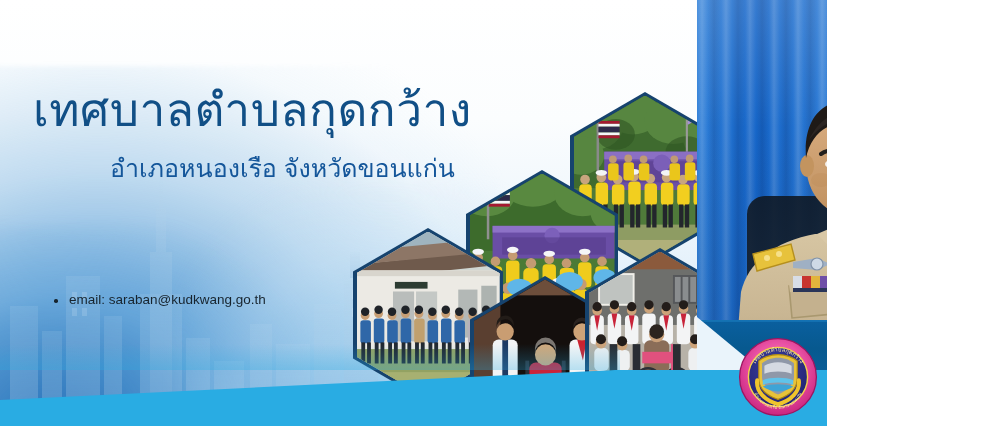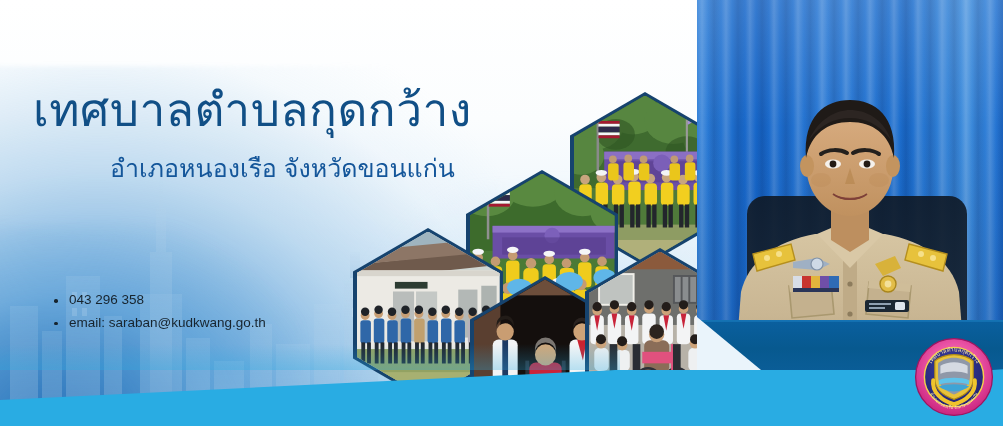--- a/index.html
+++ b/index.html
@@ -1,20 +1,20 @@
 <!DOCTYPE html>
 <html><head>
 <meta charset="utf-8">
 <style>
   html,body{margin:0;padding:0;background:#fff;}
   body{font-family:"Liberation Sans","DejaVu Sans",sans-serif;}
 
   .banner{
     position:relative;
-    width:1003px;height:426px;
+    width:827px;height:426px;
     overflow:hidden;
     background:#f9a8d4;
   }
 
   
   .bg-base{
     position:absolute;inset:0;
     background:
       linear-gradient(to bottom, #ffffff 0%, #fbfdfe 28%, #eef6fc 52%, #dfeefa 70%, #cbe4f7 86%, #c0ddf4 100%);
   }
@@ -234,23 +234,20 @@
           <rect x="644" y="152" width="6" height="9"></rect>
       </g>
     </svg>
   </div>
 
   <div class="title">เทศบาลตำบลกุดกว้าง</div>
   <div class="subtitle">อำเภอหนองเรือ จังหวัดขอนแก่น</div>
 
   <ul class="contacts">
     <li>
-      <span>043 296 358</span>
-    </li>
-    <li>
       <span>email: saraban@kudkwang.go.th</span>
     </li>
   </ul>
 
   <div class="collage">
 
     <div class="hex" style="left:570px;top:92px;width:150px;height:174px;">
       <div class="inner">
         <svg viewBox="0 0 150 174" preserveAspectRatio="xMidYMid slice">
           <rect width="150" height="174" fill="#4f7a3a"></rect>

